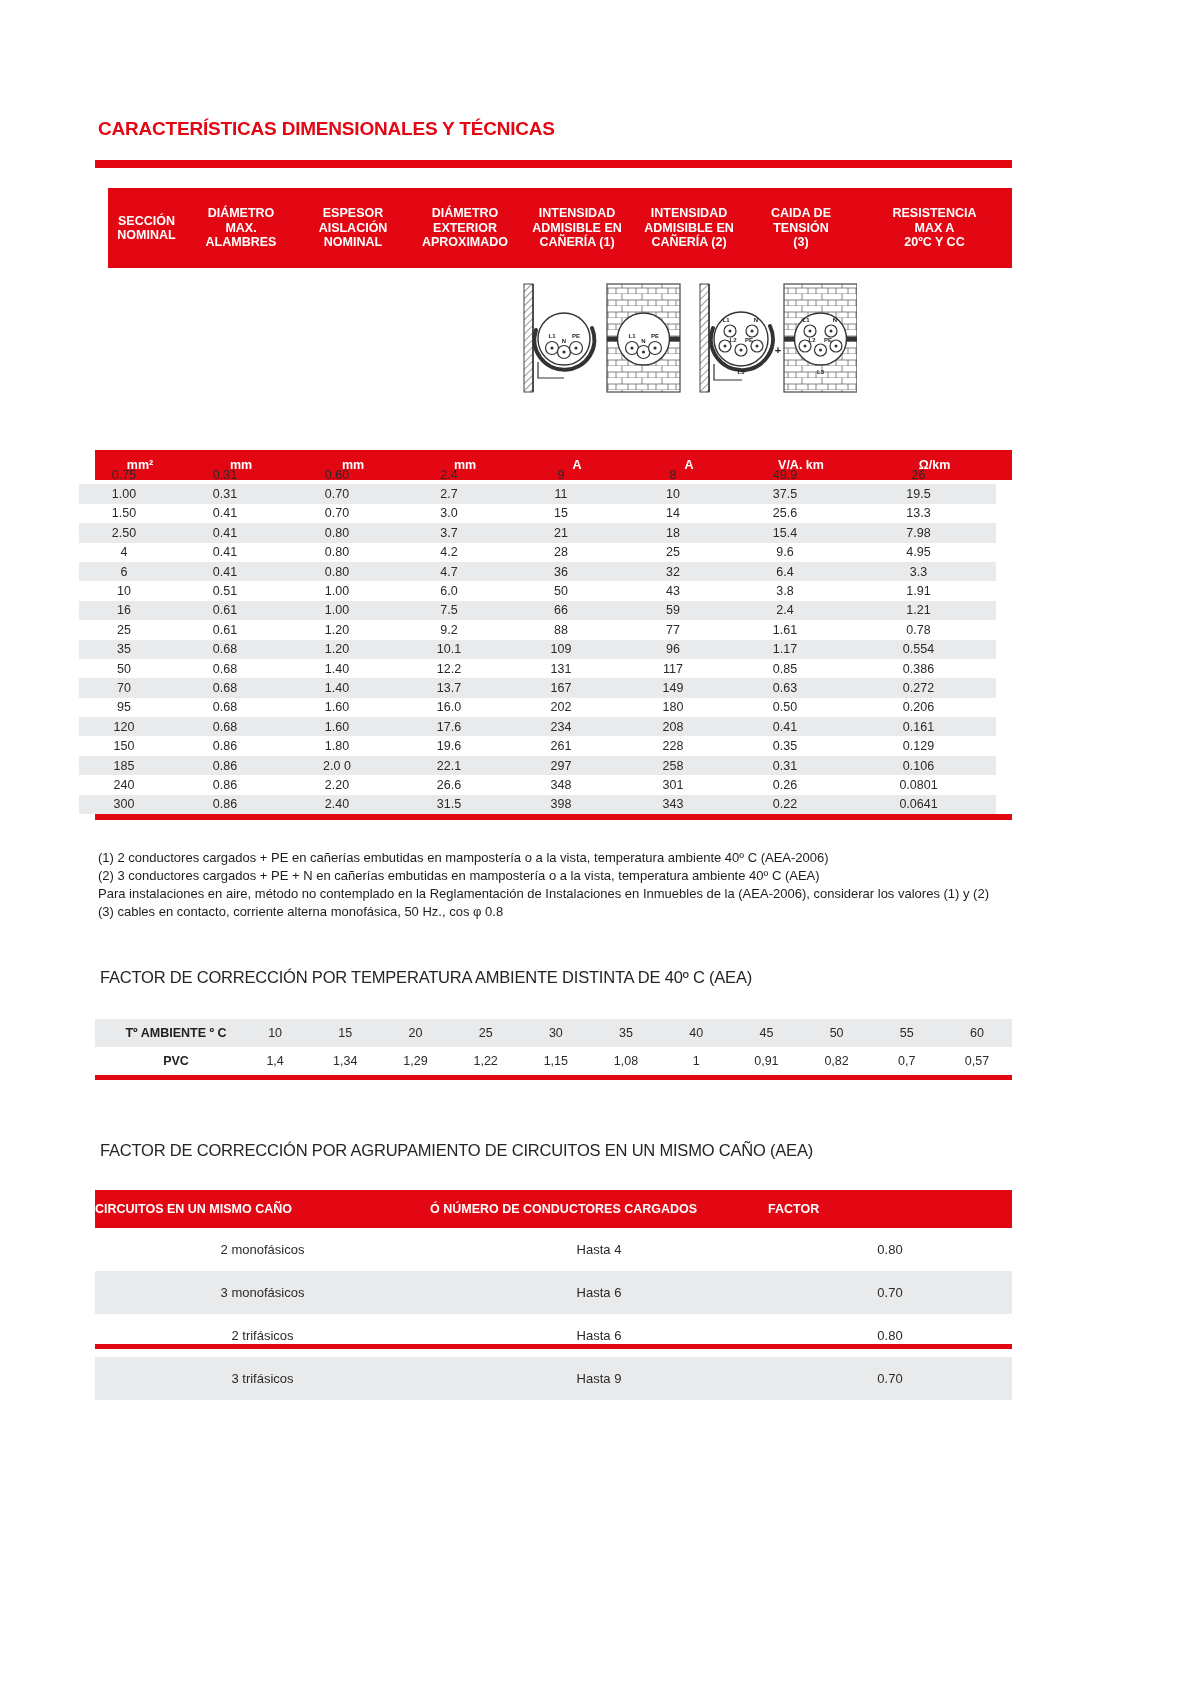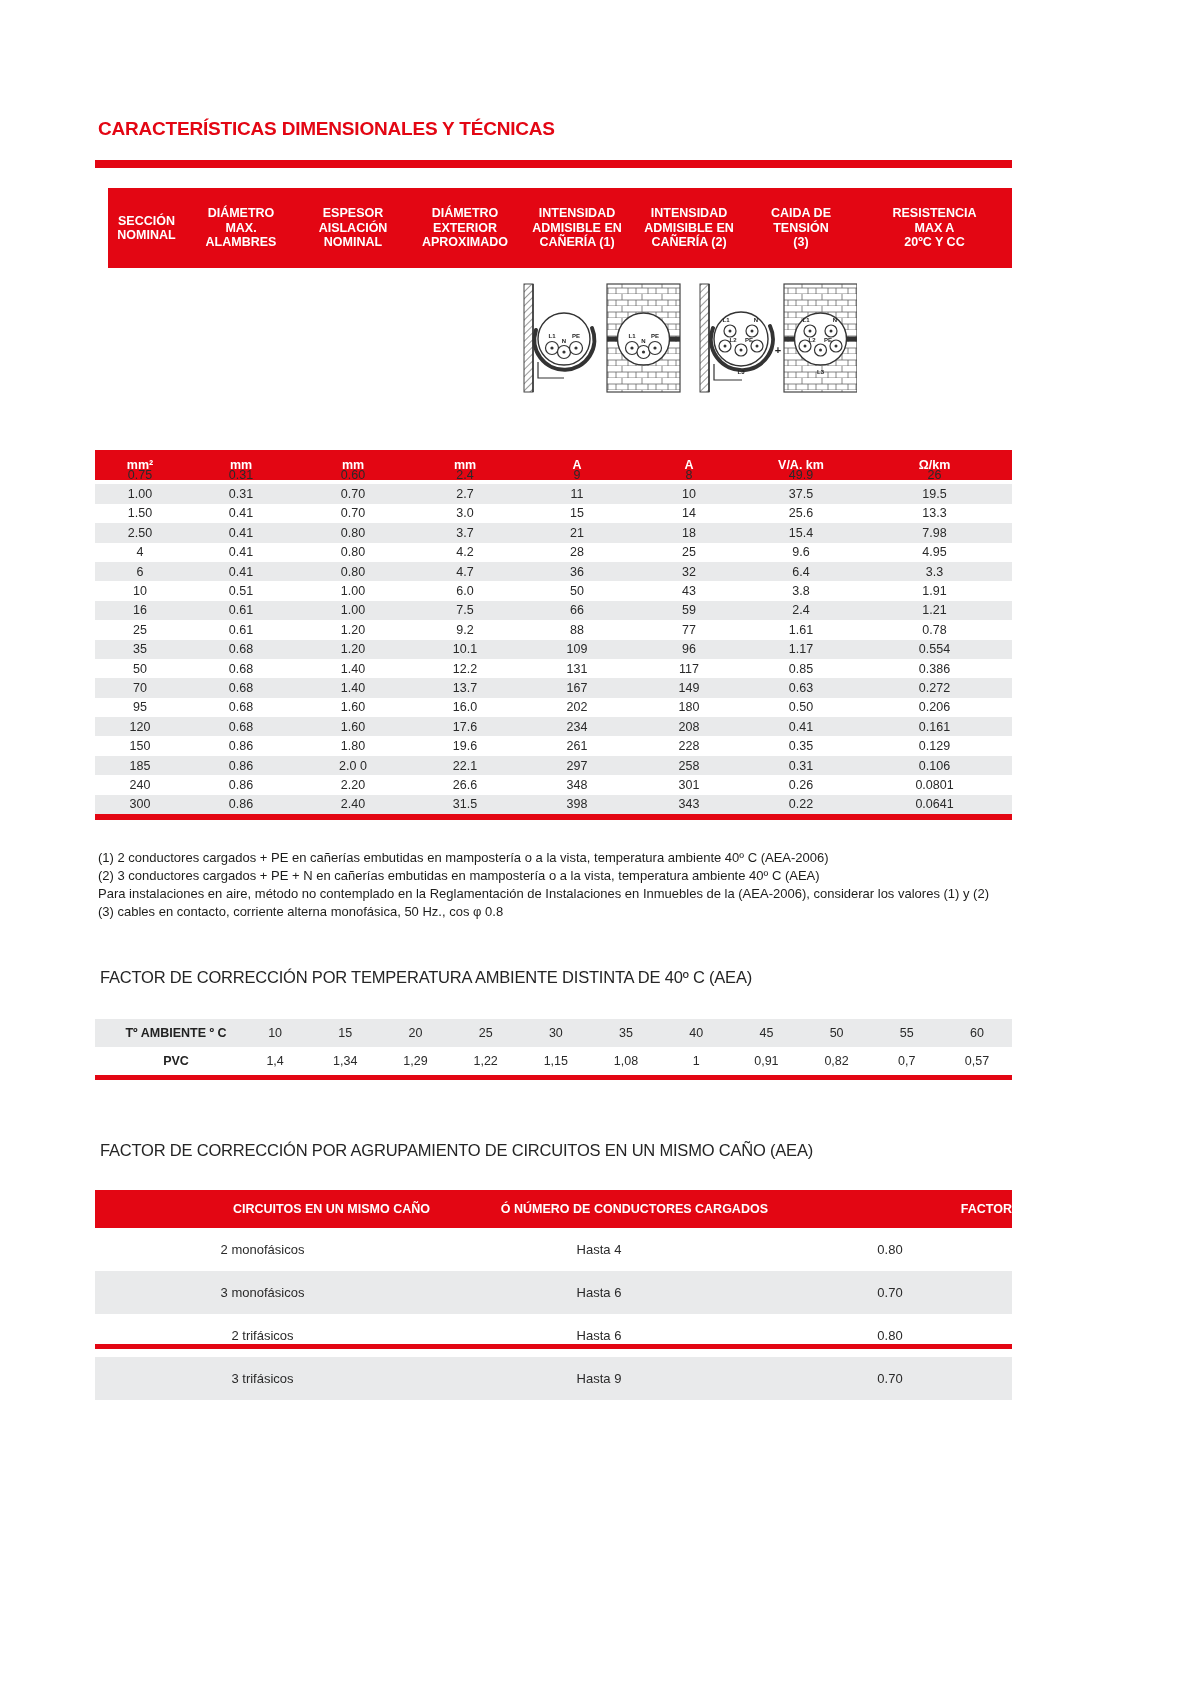--- a/index.html
+++ b/index.html
@@ -20,21 +20,21 @@
   .hc1{flex:0 0 77px;} .hc2{flex:0 0 112px;} .hc3{flex:0 0 112px;} .hc4{flex:0 0 112px;}
   .hc5{flex:0 0 112px;} .hc6{flex:0 0 112px;} .hc7{flex:0 0 112px;} .hc8{flex:0 0 155px;}
 
   
   .units-bar { position:absolute; left:95px; top:450px; width:917px; height:30px; background:#e30613; display:flex; }
   .units-bar > div { display:flex; align-items:center; justify-content:center; color:#fff; font-weight:700; font-size:12.5px; }
   .uc1{flex:0 0 90px;} .uc2{flex:0 0 112px;} .uc3{flex:0 0 112px;} .uc4{flex:0 0 112px;}
   .uc5{flex:0 0 112px;} .uc6{flex:0 0 112px;} .uc7{flex:0 0 112px;} .uc8{flex:0 0 155px;}
 
   
-  .spec-table { position:absolute; left:95px; top:465px; width:917px; border-collapse:collapse; table-layout:fixed; }
+  .spec-table { position:absolute; left:79px; top:465px; width:917px; border-collapse:collapse; table-layout:fixed; }
   .spec-table td { height:19.4px; font-size:12.5px; text-align:center; color:#2a2a2a; padding:0; }
   .spec-table tbody tr:nth-child(even) { background:#e9eaeb; }
 
   
   .diagram { position:absolute; left:512px; top:282px; }
 
   
   .footnotes { position:absolute; left:98px; top:849px; width:930px; font-size:13px; line-height:18px; color:#1d1d1b; }
 
   
@@ -44,21 +44,21 @@
 
   
   .temp-table { position:absolute; left:95px; top:1019px; width:917px; }
   .temp-row { display:flex; height:28px; align-items:center; font-size:12.5px; color:#2a2a2a; }
   .temp-row > div { flex:1; text-align:center; }
   .temp-row > div:first-child { flex:0 0 145px; text-align:center; padding-left:17px; font-weight:700; color:#222; }
   .temp-row-1 { background:#e9eaeb; }
 
   
   .group-table { position:absolute; left:95px; top:1190px; width:917px; border-collapse:collapse; table-layout:fixed; }
-  .group-table thead th { height:38px; background:#e30613; color:#fff; font-weight:700; font-size:12.5px; text-align:right; padding:0; }
+  .group-table thead th { height:38px; background:#e30613; color:#fff; font-weight:700; font-size:12.5px; text-align:left; padding:0; }
   .group-table td { height:43px; font-size:13px; text-align:center; color:#2a2a2a; padding:0; }
   .group-table tbody tr:nth-child(even) { background:#e9eaeb; }
 
   svg text { font-family:"Liberation Sans", sans-serif; }
 </style>
 </head>
 <body>
 
 <div class="page">
 

